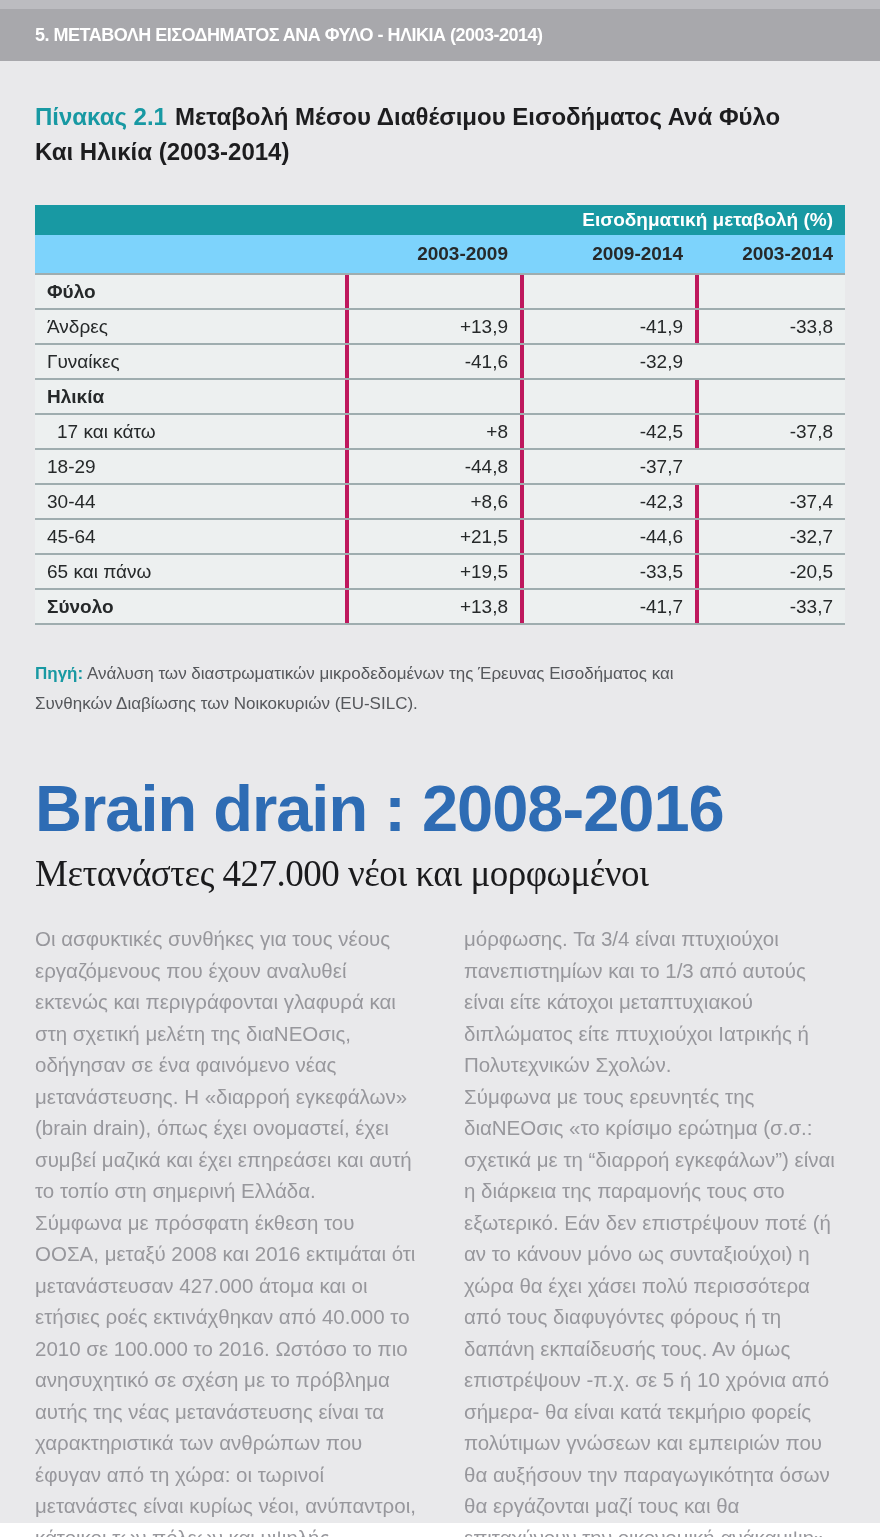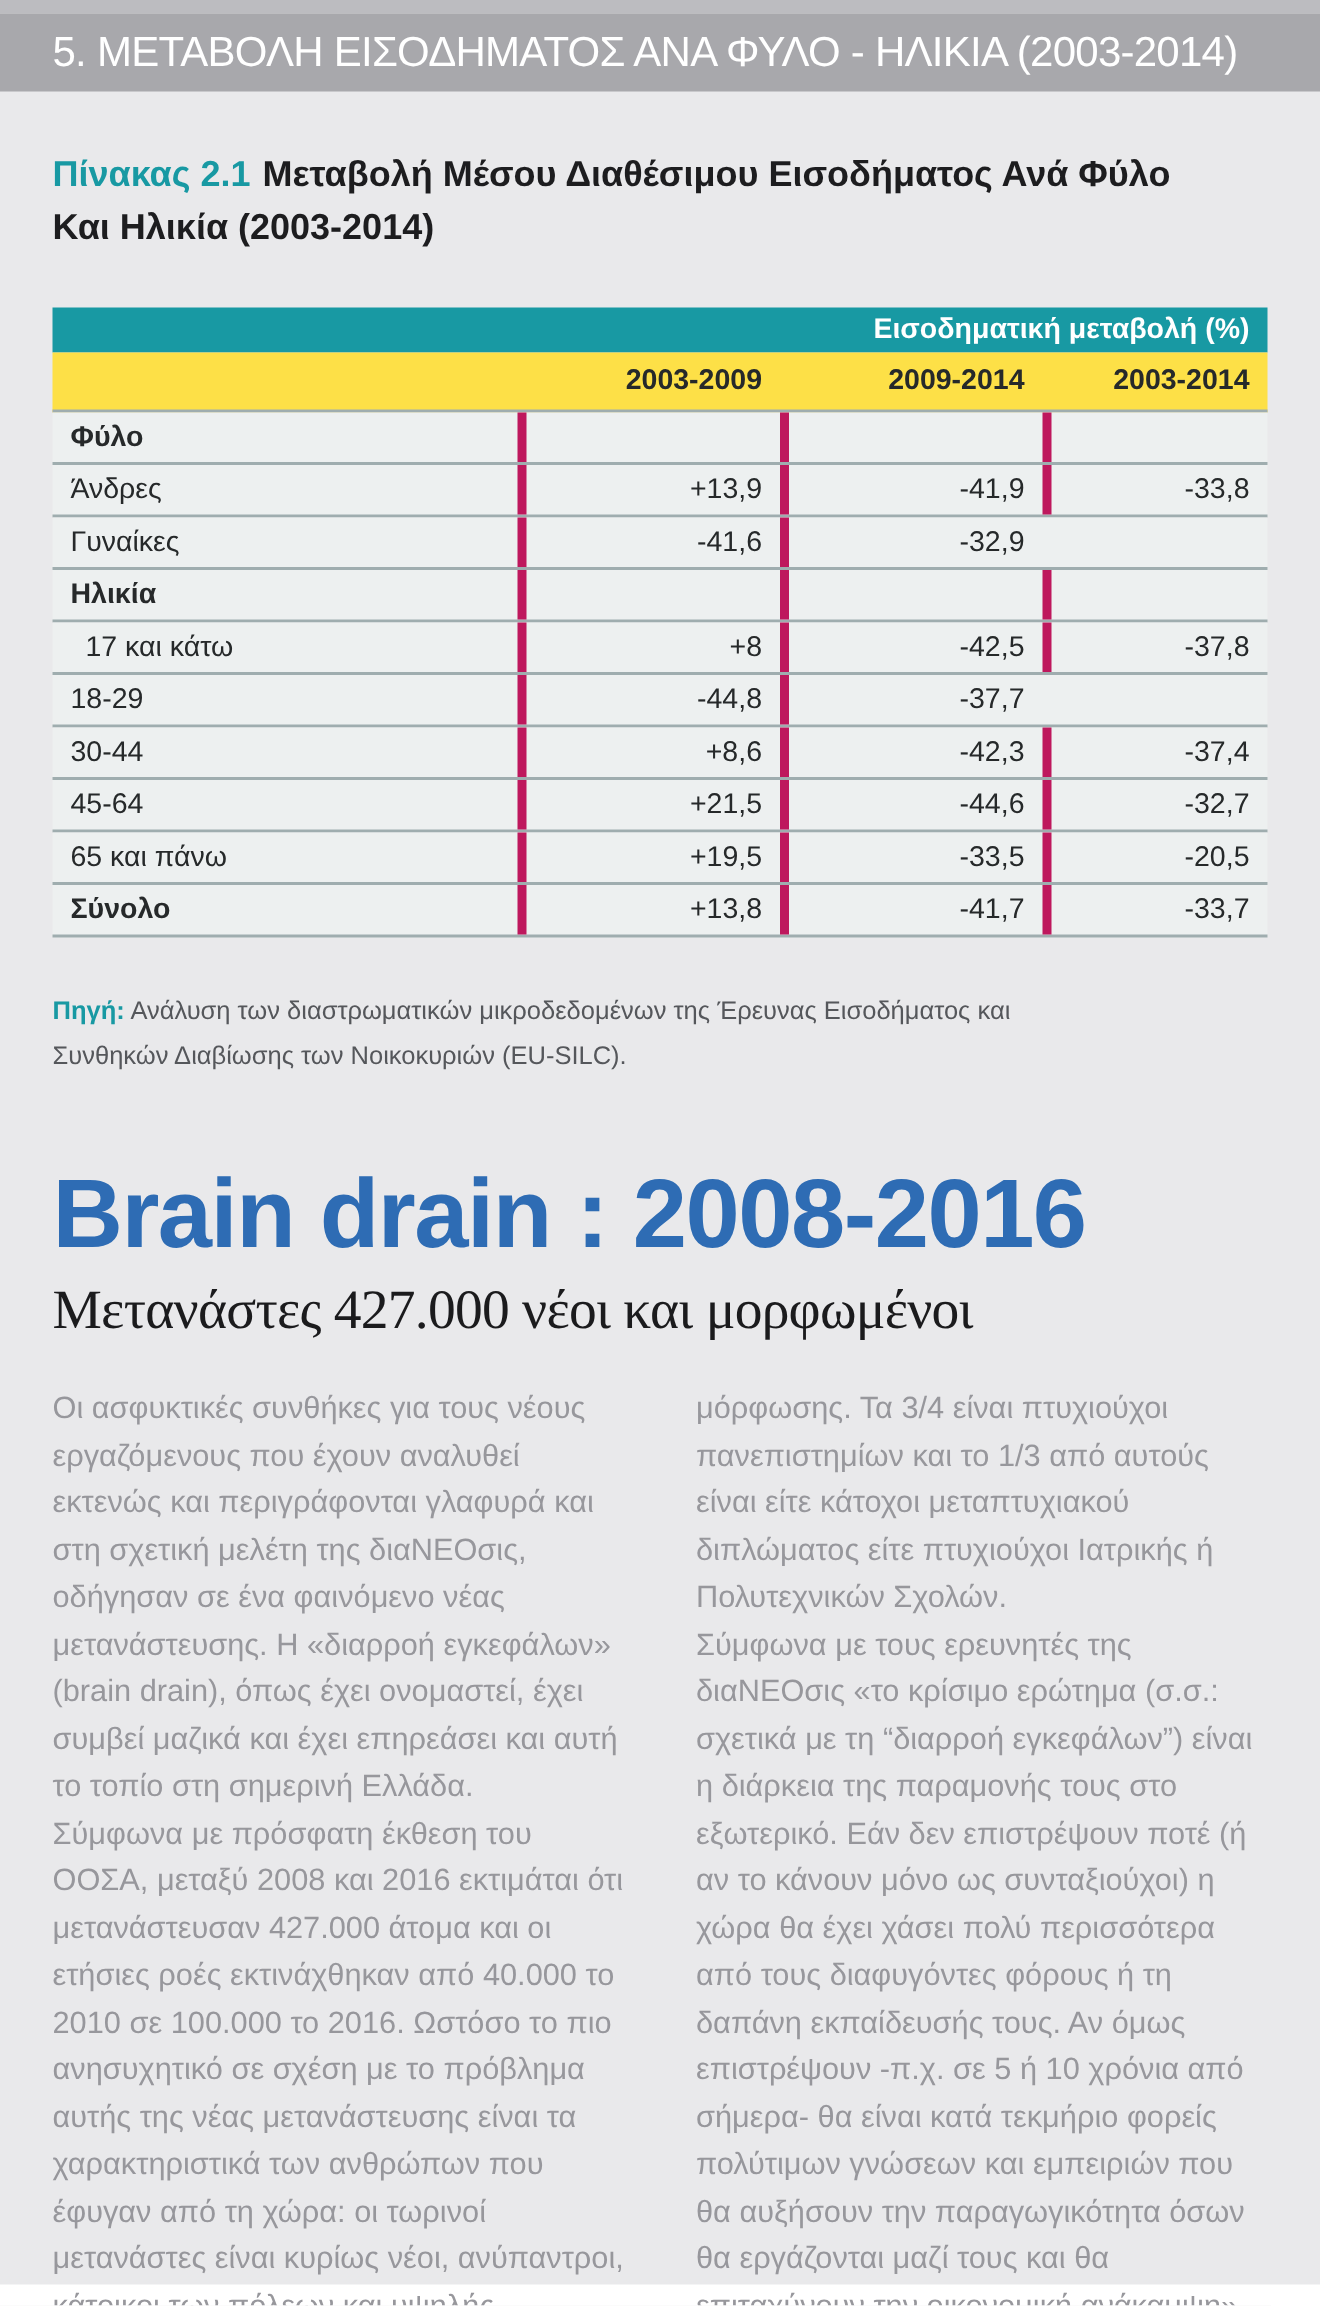--- a/index.html
+++ b/index.html
@@ -2,35 +2,35 @@
 <html><head>
 <meta charset="utf-8">
 <style>
   * { margin:0; padding:0; box-sizing:border-box; }
   html,body { width:880px; background:#ffffff; font-family:"Liberation Sans", sans-serif; }
   .page { position:relative; width:880px; height:1537px; background:#ffffff; overflow:hidden; }
   .content-bg { position:absolute; top:0; left:0; width:880px; height:1523px; background:#e9e9eb; }
 
   .top-strip { position:relative; height:9px; background:#bcbcc0; }
   .title-bar { position:relative; height:52px; background:#a8a8ac; display:flex; align-items:center; padding:0 35px; }
-  .title-bar h1 { color:#ffffff; font-size:28px; font-weight:normal; letter-spacing:-0.5px; white-space:nowrap; }
+  .title-bar h1 { color:#ffffff; font-size:18px; font-weight:bold; letter-spacing:-0.5px; white-space:nowrap; }
 
   .content { position:relative; padding:0 35px; }
 
   .caption { margin-top:38px; font-size:24px; font-weight:bold; line-height:35px; color:#1d1d1f; max-width:790px; }
   .caption .cap-label { color:#1899a3; margin-right:8px; }
 
   .dtable { margin-top:36px; width:810px; font-size:19px; color:#26292a; }
   .band { height:30px; background:#1899a3; display:flex; align-items:center; justify-content:flex-end; padding-right:12px; }
   .band span { color:#ffffff; font-weight:bold; font-size:19px; }
   .trow { display:grid; grid-template-columns:310px 175px 175px 150px; border-bottom:2px solid #9fadaf; background:#edf0f0; }
-  .trow.thead { height:40px; background:#fde047; }
+  .trow.thead { height:40px; background:#7dd3fc; }
   .trow:not(.thead) { height:35px; }
   .cell { display:flex; align-items:center; padding:0 12px; }
-  .cell.cnum { justify-content:flex-end; border-left:6px solid #be185d; font-weight:500; }
+  .cell.cnum { justify-content:flex-end; border-left:4px solid #be185d; font-weight:500; }
   .cell.chead { justify-content:flex-end; font-weight:bold; }
   .trow.section .clabel, .trow.total .clabel { font-weight:bold; }
   .clabel.indent { padding-left:22px; }
 
   .source { margin-top:34px; font-size:17px; line-height:30px; color:#55575b; max-width:700px; }
   .source .src-label { color:#1899a3; font-weight:bold; }
 
   .article-title { margin-top:52px; font-size:65px; font-weight:bold; color:#2e6cb4; letter-spacing:-1px; }
   .article-subtitle { margin-top:6px; font-family:"Liberation Serif", serif; font-weight:normal; font-size:37px; color:#1b1b1d; letter-spacing:-0.5px; }
 

